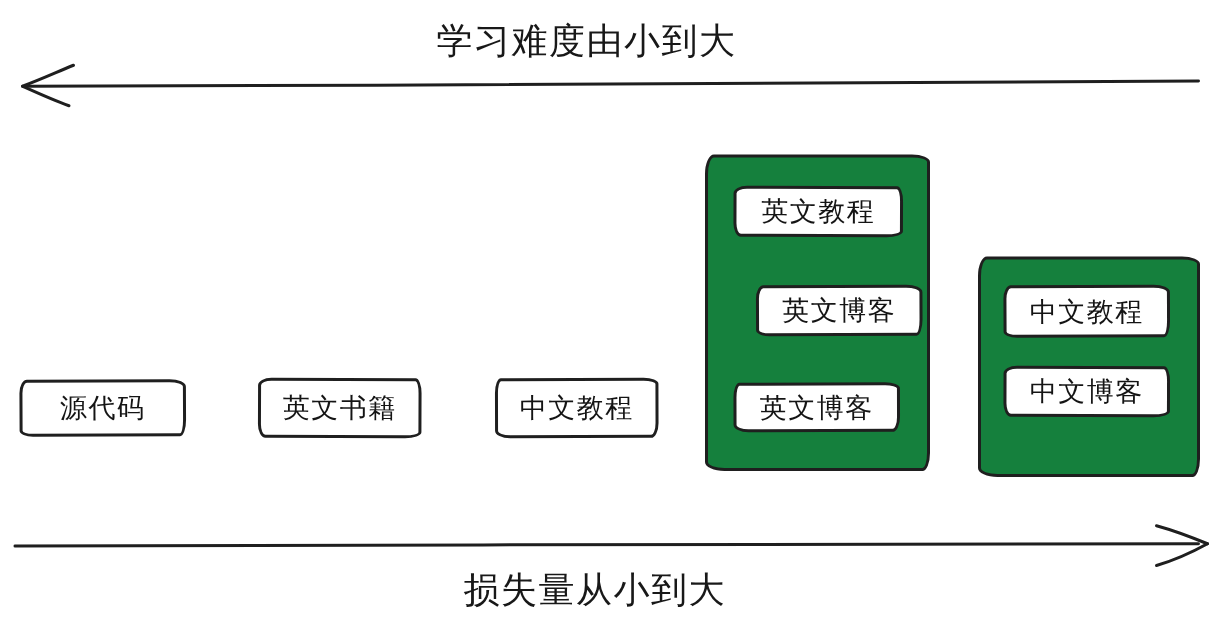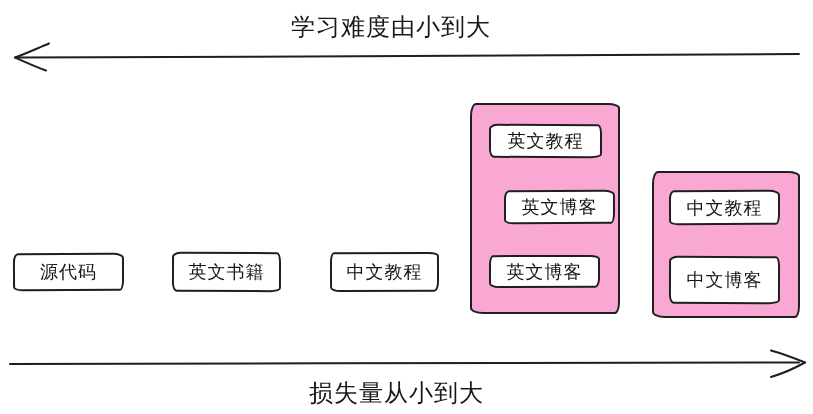--- a/index.html
+++ b/index.html
@@ -43,21 +43,21 @@
     justify-content: center;
     font-size: 18px;
     letter-spacing: 1px;
     border-radius: 4px 9px 5px 11px / 11px 4px 9px 5px;
   }
   .r1 { border-radius: 5px 11px 4px 9px / 9px 5px 11px 4px; transform: rotate(-0.25deg); }
   .r2 { border-radius: 9px 4px 11px 5px / 5px 10px 4px 9px; transform: rotate(0.2deg); }
   .r3 { border-radius: 4px 10px 5px 10px / 10px 4px 10px 5px; transform: rotate(-0.15deg); }
   .group-box {
     border-radius: 6px 12px 5px 13px / 13px 5px 12px 6px;
-    background: #f9a8d4;
+    background: #15803d;
   }
 </style>
 </head>
 <body>
 
 <div class="canvas">
 
   <div class="axis-label" style="left:291px; top:11px;">学习难度由小到大</div>
 
   <div class="axis-label" style="left:309px; top:377px;">损失量从小到大</div>
@@ -82,16 +82,16 @@
   <div class="sketch node-box r3" style="left:330px; top:252px; width:109px; height:40px;">中文教程</div>
 
   <div class="sketch group-box" style="left:470px; top:103px; width:150px; height:211px;">
     <div class="sketch node-box r2" style="left:17px; top:19px; width:113px; height:34px;">英文教程</div>
     <div class="sketch node-box r1" style="left:32px; top:85px; width:111px; height:34px;">英文博客</div>
     <div class="sketch node-box r3" style="left:17px; top:150px; width:111px; height:33px;">英文博客</div>
   </div>
 
   <div class="sketch group-box" style="left:652px; top:171px; width:148px; height:147px;">
     <div class="sketch node-box r1" style="left:15px; top:17px; width:111px; height:35px;">中文教程</div>
-    <div class="sketch node-box r2" style="left:15px; top:83px; width:111px; height:48px;">中文博客</div>
+    <div class="sketch node-box r2" style="left:15px; top:71px; width:111px; height:34px;">中文博客</div>
   </div>
 
 </div>
 
 </body></html>

